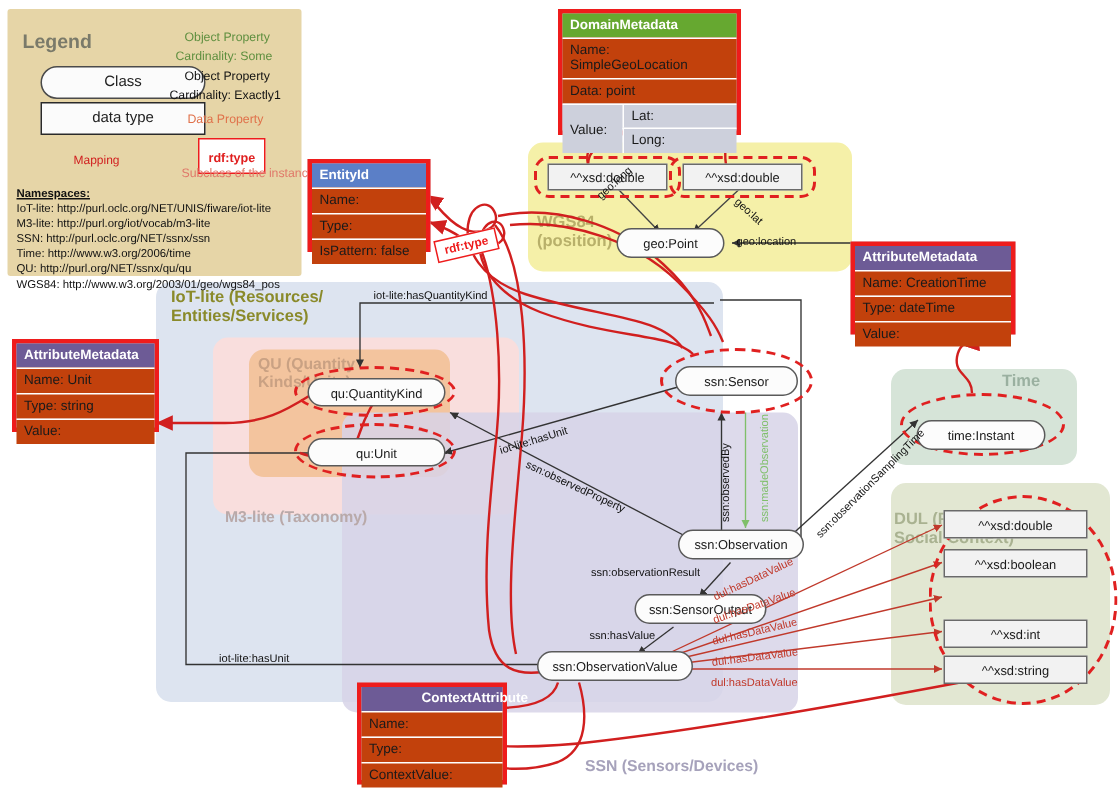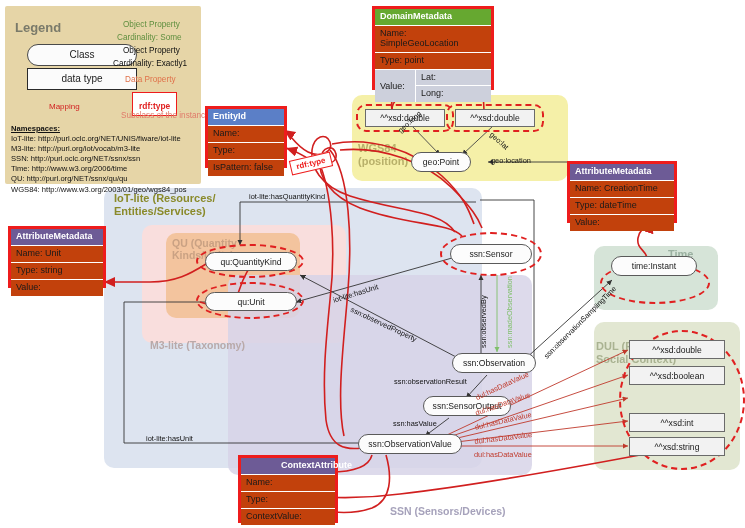--- a/index.html
+++ b/index.html
@@ -196,21 +196,21 @@
       <span>SSN: http://purl.oclc.org/NET/ssnx/ssn</span><br>
       <span>Time: http://www.w3.org/2006/time</span><br>
       <span>QU: http://purl.org/NET/ssnx/qu/qu</span><br>
       <span>WGS84: http://www.w3.org/2003/01/geo/wgs84_pos</span>
     </div>
   </div>
 
   <div class="card" style="left:372px;top:6px;width:122px;height:84px;">
     <div class="hdr" style="background:#66a830;">DomainMetadata</div>
     <div class="row">Name: SimpleGeoLocation</div>
-    <div class="row">Type: point</div>
+    <div class="row">Data: point</div>
     <div class="vrow">
       <div class="lbl">Value:</div>
       <div class="sub">
         <div>Lat:</div>
         <div>Long:</div>
       </div>
     </div>
   </div>
 
   <div class="card" style="left:205px;top:106px;width:82px;height:62px;">
@@ -240,39 +240,39 @@
     <div class="row">Type:</div>
     <div class="row">ContextValue:</div>
   </div>
 
   <div class="dashrect" style="left:356px;top:104px;width:98px;height:28px;"></div>
   <div class="dtype" style="left:365px;top:109px;width:80px;height:18px;">^^xsd:double</div>
 
   <div class="dashrect" style="left:446px;top:104px;width:98px;height:28px;"></div>
   <div class="dtype" style="left:455px;top:109px;width:80px;height:18px;">^^xsd:double</div>
 
-  <div class="node" style="left:411px;top:152px;width:60px;height:20px;">geo:Point</div>
+  <div class="node" style="left:411px;top:152px;width:72px;height:20px;">geo:Point</div>
 
   <div class="dashellipse" style="left:196px;top:244px;width:108px;height:34px;"></div>
   <div class="node" style="left:205px;top:252px;width:92px;height:19px;">qu:QuantityKind</div>
 
   <div class="dashellipse" style="left:196px;top:282px;width:108px;height:37px;"></div>
   <div class="node" style="left:205px;top:292px;width:92px;height:19px;">qu:Unit</div>
 
   <div class="dashellipse" style="left:440px;top:232px;width:102px;height:44px;"></div>
   <div class="node" style="left:450px;top:244px;width:82px;height:20px;">ssn:Sensor</div>
 
   <div class="node" style="left:452px;top:353px;width:84px;height:20px;">ssn:Observation</div>
 
   <div class="node" style="left:423px;top:396px;width:88px;height:20px;">ssn:SensorOutput</div>
 
   <div class="node" style="left:358px;top:434px;width:104px;height:20px;">ssn:ObservationValue</div>
 
   <div class="dashellipse" style="left:600px;top:262px;width:110px;height:42px;"></div>
-  <div class="node" style="left:611px;top:256px;width:86px;height:20px;">time:Instant</div>
+  <div class="node" style="left:611px;top:280px;width:86px;height:20px;">time:Instant</div>
 
   <div class="dashellipse" style="left:619px;top:330px;width:126px;height:140px;"></div>
   <div class="dtype" style="left:629px;top:340px;width:96px;height:19px;">^^xsd:double</div>
   <div class="dtype" style="left:629px;top:366px;width:96px;height:19px;">^^xsd:boolean</div>
   <div class="dtype" style="left:629px;top:413px;width:96px;height:19px;">^^xsd:int</div>
   <div class="dtype" style="left:629px;top:437px;width:96px;height:19px;">^^xsd:string</div>
 
   <div class="elabel" style="left:396px;top:128px;transform:rotate(-42deg);transform-origin:0 0;">geo:long</div>
   <div class="elabel" style="left:494px;top:130px;transform:rotate(42deg);transform-origin:0 0;">geo:lat</div>
   <div class="elabel" style="left:491px;top:156px;">geo:location</div>

